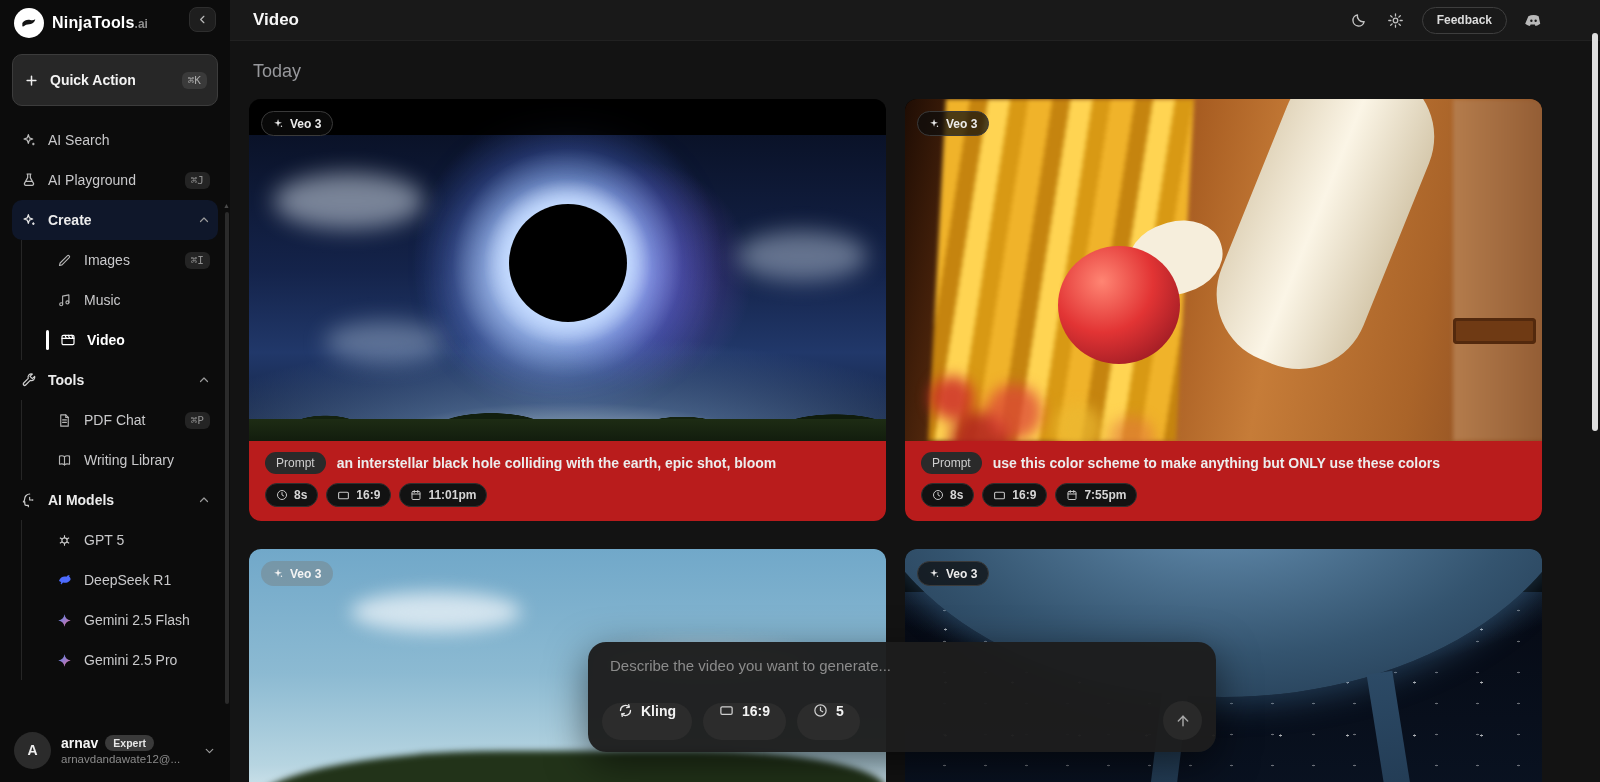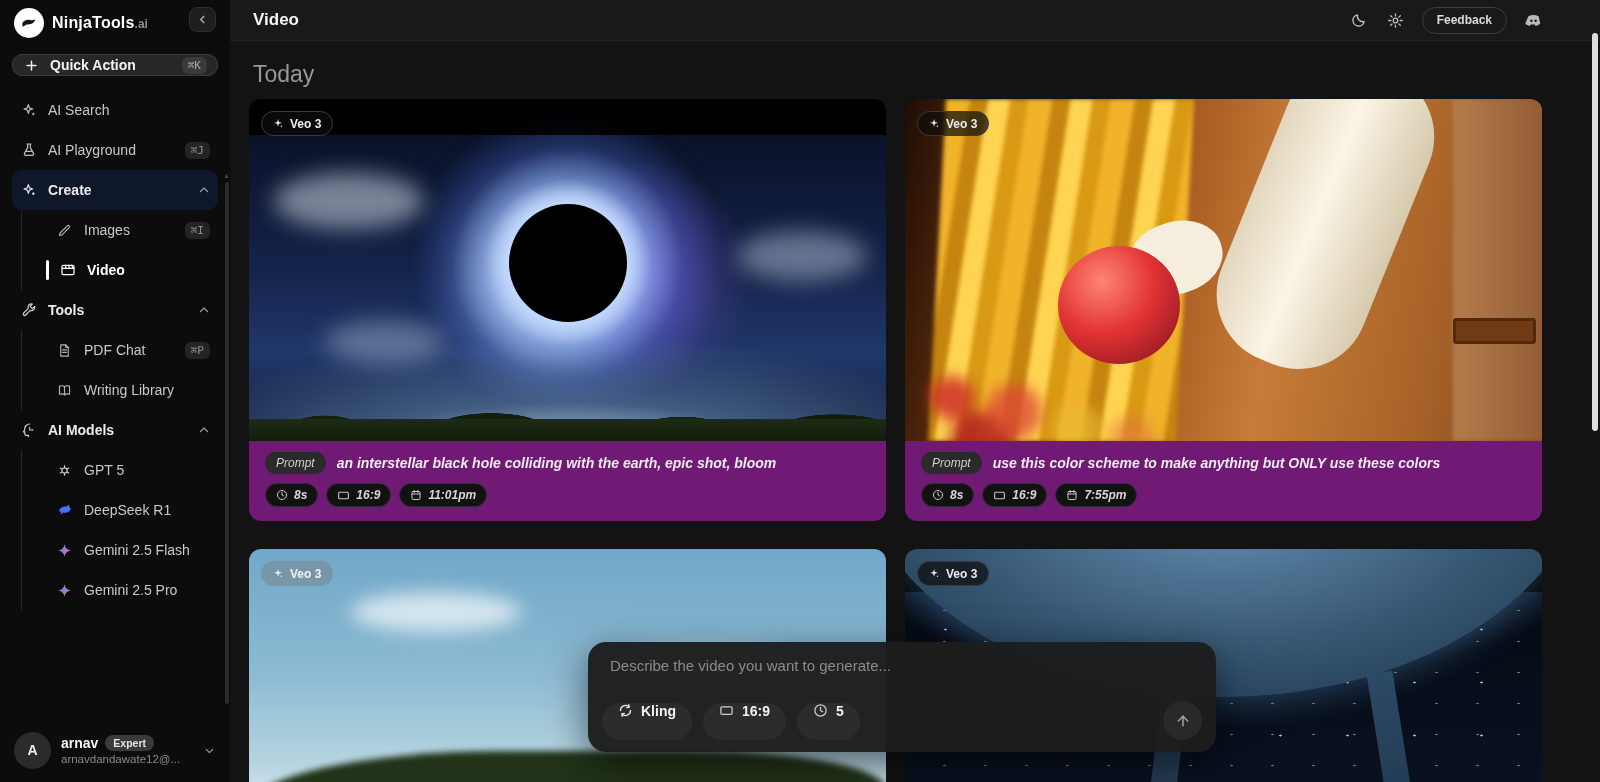--- a/index.html
+++ b/index.html
@@ -9,21 +9,21 @@
 
   
   .sidebar { position:absolute; left:0; top:0; width:230px; height:782px; background:#0c0c0c; display:flex; flex-direction:column; z-index:20; }
   .side-head { position:relative; height:46px; flex:0 0 auto; }
   .logo-wrap { position:absolute; left:14px; top:8px; display:flex; align-items:center; gap:8px; }
   .logo-circle { width:30px; height:30px; border-radius:50%; background:#fff; display:flex; align-items:center; justify-content:center; }
   .brand { font-size:16px; font-weight:700; color:#fff; letter-spacing:.2px; }
   .brand-suffix { font-size:12px; font-weight:700; color:#8e8e8e; }
   .collapse-btn { position:absolute; right:14px; top:7px; width:27px; height:25px; border-radius:8px; background:#1e1e1e; border:1px solid #2e2e2e; display:flex; align-items:center; justify-content:center; cursor:pointer; }
 
-  .quick-action { margin:8px 12px 6px; height:22px; border-radius:10px; background:#272727; border:1px solid #3c3c3c; display:flex; align-items:center; padding:0 10px; gap:10px; cursor:pointer; }
+  .quick-action { margin:8px 12px 6px; height:52px; border-radius:10px; background:#272727; border:1px solid #3c3c3c; display:flex; align-items:center; padding:0 10px; gap:10px; cursor:pointer; }
   .quick-action .qa-label { font-size:14px; font-weight:700; color:#f2f2f2; flex:1; }
   .kbd { background:#3a3a3a; border-radius:6px; padding:2px 6px; font-family:"DejaVu Sans Mono",monospace; font-size:11px; color:#a8a8a8; }
   .kbd.dim { background:#242424; color:#8f8f8f; }
 
   .nav { flex:1 1 auto; overflow:hidden; padding:8px 12px 0; position:relative; }
   .nav-item { height:40px; display:flex; align-items:center; gap:11px; padding:0 8px; border-radius:10px; cursor:pointer; color:#c9c9cb; }
   .nav-item .lbl { font-size:14px; font-weight:500; flex:1; white-space:nowrap; }
   .nav-item.section .lbl { font-weight:700; color:#ececec; }
   .nav-item.hl { background:#0f172a; }
   .sub-group { margin-left:9px; border-left:1px solid #262626; padding-left:24px; }
@@ -47,28 +47,28 @@
 
   
   .topbar { position:absolute; left:230px; top:0; right:0; height:41px; background:#191919; border-bottom:1px solid #212121; display:flex; align-items:center; padding:0 56px 0 23px; z-index:5; }
   .page-title { font-size:17px; font-weight:700; color:#f7f7f7; flex:1; }
   .top-actions { display:flex; align-items:center; gap:15px; }
   .icon-btn { width:22px; height:22px; display:flex; align-items:center; justify-content:center; cursor:pointer; }
   .feedback-btn { height:27px; border:1px solid #3e3e3e; border-radius:14px; padding:0 14px; display:flex; align-items:center; font-size:12px; font-weight:700; color:#dcdcdc; cursor:pointer; background:transparent; }
 
   
   .main { position:absolute; left:230px; top:41px; right:0; bottom:0; background:#131313; overflow:hidden; }
-  .today { position:absolute; left:23px; top:20px; font-size:23px; color:#97989c; }
+  .today { position:absolute; left:23px; top:20px; font-size:18px; color:#97989c; }
   .grid { position:absolute; left:19px; top:58px; width:1293px; display:grid; grid-template-columns:637px 637px; gap:28px 19px; }
   .card { border-radius:12px; background:#0a0a0a; overflow:hidden; display:flex; flex-direction:column; height:422px; cursor:pointer; }
   .card.tall { height:480px; }
   .card-media { position:relative; flex:1; background:#000; overflow:hidden; }
   .model-badge { position:absolute; top:12px; left:12px; z-index:3; display:flex; align-items:center; gap:6px; height:25px; padding:0 11px; border-radius:13px; background:rgba(12,12,12,.72); border:1px solid #3a3a3a; color:#ececec; font-size:12px; font-weight:700; }
   .model-badge.tinted { background:rgba(120,135,140,.55); border-color:transparent; color:#f4f4f4; }
-  .card-footer { flex:0 0 auto; padding:11px 16px 14px; background:#701a75;font-style:italic; }
+  .card-footer { flex:0 0 auto; padding:11px 16px 14px; background:#b91c1c; }
   .prompt-row { display:flex; align-items:center; gap:11px; margin-bottom:9px; }
   .prompt-pill { background:#2a2a2a; color:#cfcfcf; font-size:12px; border-radius:11px; padding:4px 11px; flex:0 0 auto; }
   .prompt-text { font-size:14px; font-weight:700; color:#ececec; white-space:nowrap; overflow:hidden; text-overflow:ellipsis; }
   .meta-row { display:flex; gap:8px; }
   .meta-pill { display:flex; align-items:center; gap:6px; height:24px; padding:0 10px; border:1px solid #2f2f2f; border-radius:12px; font-size:12px; font-weight:700; color:#d6d6d6; background:#121212; }
 
   
   .scene { position:absolute; left:0; right:0; }
   .sc-blackhole { top:36px; height:320px;
     background:
@@ -198,20 +198,30 @@
     </div>
     <div class="sub-group">
       <div class="nav-item">
         <span class="ic">
             <svg width="15" height="15" viewBox="0 0 24 24" fill="none" stroke="#b5b5b5" stroke-width="1.8" stroke-linecap="round" stroke-linejoin="round">
               <path d="M4 20l1-4L16.5 4.5a2.1 2.1 0 0 1 3 3L8 19l-4 1z"></path>
             </svg>
           </span>
         <span class="lbl">Images</span>
         <span class="kbd dim">⌘I</span>
+      </div>
+      <div class="nav-item">
+        <span class="ic">
+            <svg width="15" height="15" viewBox="0 0 24 24" fill="none" stroke="#b5b5b5" stroke-width="1.8" stroke-linecap="round" stroke-linejoin="round">
+              <path d="M9 18V5l10-2v12"></path>
+              <circle cx="6.7" cy="18" r="2.4"></circle>
+              <circle cx="16.7" cy="15" r="2.4"></circle>
+            </svg>
+          </span>
+        <span class="lbl">Music</span>
       </div>
       <div class="nav-item active">
         <span class="active-bar"></span>
         <span class="ic">
             <svg width="16" height="16" viewBox="0 0 24 24" fill="none" stroke="#ffffff" stroke-width="1.8" stroke-linecap="round" stroke-linejoin="round">
               <rect x="3" y="5" width="18" height="14" rx="2"></rect>
               <path d="M3 9.5h18M7.5 5l2 4.5M12.5 5l2 4.5M17.5 5l2 4.5"></path>
             </svg>
           </span>
         <span class="lbl">Video</span>

